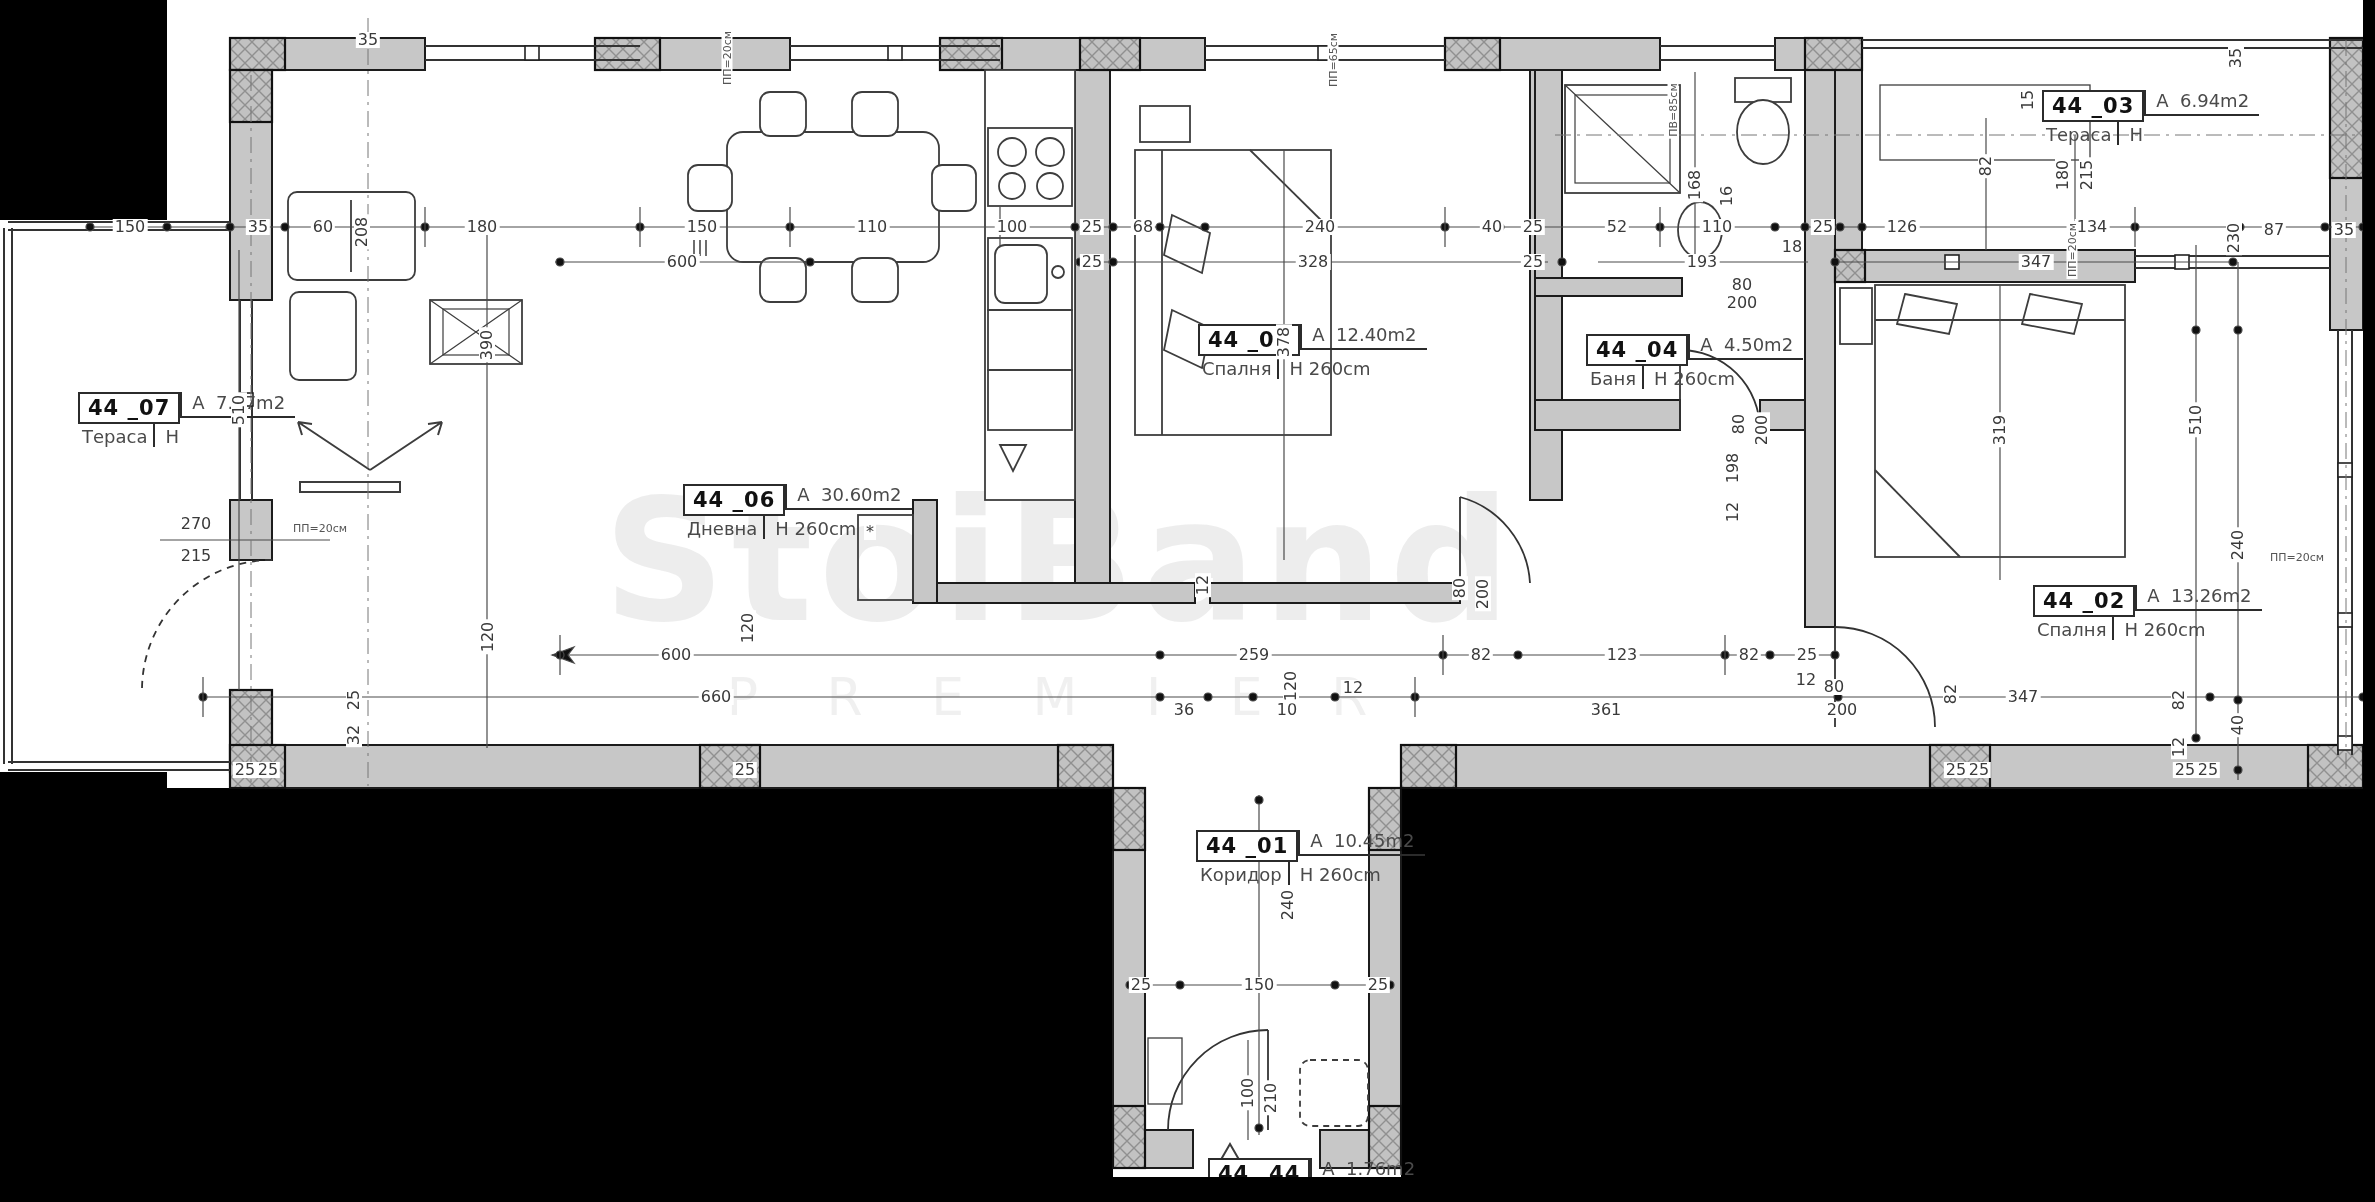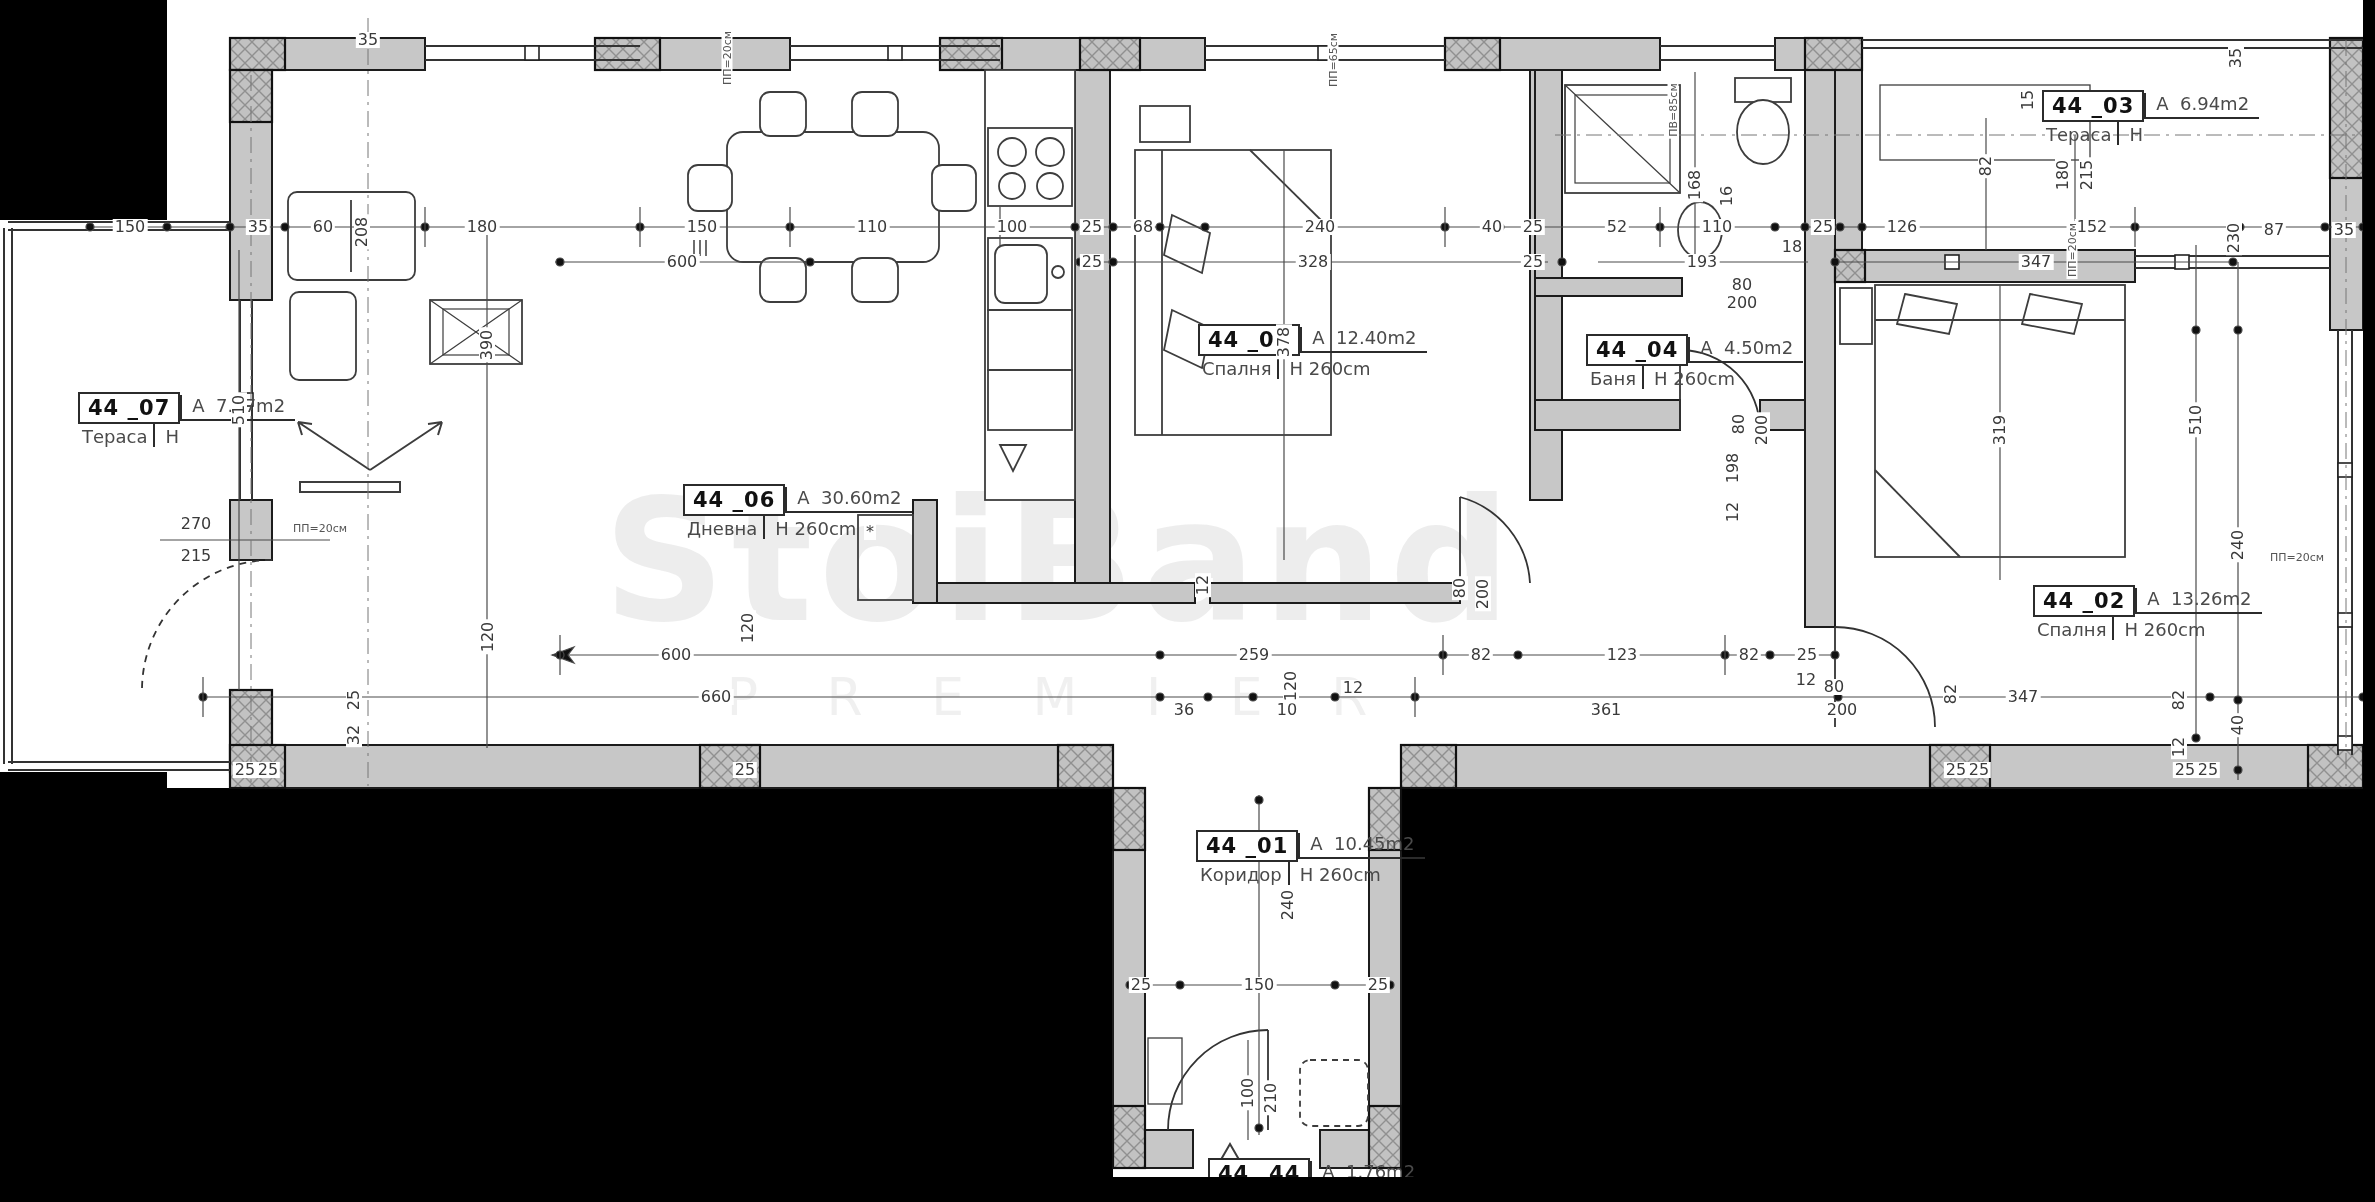--- a/index.html
+++ b/index.html
@@ -6,21 +6,21 @@
   #stage{position:relative;width:2375px;height:1202px;background:#000;overflow:hidden;
          font-family:"DejaVu Sans","Liberation Sans",sans-serif;}
   #plan-svg{position:absolute;left:0;top:0;z-index:1;}
   
   .dim{position:absolute;z-index:20;font-size:16px;color:#3a3a3a;background:#fff;
        padding:0 2px;white-space:nowrap;transform:translate(-50%,-50%);line-height:1;}
   .dim.v{transform:translate(-50%,-50%) rotate(-90deg);}
   .dim.s{font-size:11px;color:#555;}
   
   .room-label{position:absolute;z-index:20;color:#4a4a4a;}
-  .rl-top{display:flex;align-items:center;}
+  .rl-top{display:flex;align-items:flex-start;}
   .rl-box{border:2.5px solid #2b2b2b;background:#fff;padding:1px 8px 1px 8px;
           font-weight:bold;color:#111;font-size:21px;letter-spacing:1px;line-height:1.25;}
   .rl-right{border-bottom:2px solid #2b2b2b;border-left:2px solid #2b2b2b;
             padding:0 10px 3px 10px;font-size:18px;color:#4a4a4a;white-space:nowrap;}
   .rl-bottom{display:flex;font-size:18px;color:#4a4a4a;}
   .rl-name{padding:2px 6px 0 4px;}
   .rl-h{border-left:2px solid #2b2b2b;padding:2px 0 0 10px;white-space:nowrap;}
   #bottom-mask{position:absolute;left:0;top:1177px;width:2375px;height:25px;background:#000;z-index:40;}
   #right-mask{position:absolute;left:2363px;top:0;width:12px;height:1202px;background:#000;z-index:40;}
 </style>
@@ -429,21 +429,21 @@
       <span class="dim" style="left: 1143px; top: 227px;">68</span>
       <span class="dim" style="left: 1320px; top: 227px;">240</span>
       <span class="dim" style="left: 1492px; top: 227px;">40</span>
       <span class="dim" style="left: 1533px; top: 227px;">25</span>
       <span class="dim" style="left: 1617px; top: 227px;">52</span>
       <span class="dim" style="left: 1717px; top: 227px;">110</span>
       <span class="dim v" style="left: 1727px; top: 196px;">16</span>
       <span class="dim" style="left: 1792px; top: 227px; margin-top: 20px;">18</span>
       <span class="dim" style="left: 1823px; top: 227px;">25</span>
       <span class="dim" style="left: 1902px; top: 227px;">126</span>
-      <span class="dim" style="left: 2092px; top: 227px;">152</span>
+      <span class="dim" style="left: 2092px; top: 227px;">134</span>
       <span class="dim v" style="left: 2234px; top: 238px;">230</span>
       <span class="dim" style="left: 2274px; top: 230px;">87</span>
       <span class="dim" style="left: 2344px; top: 230px;">35</span>
       <span class="dim" style="left: 682px; top: 262px;">600</span>
       <span class="dim" style="left: 1092px; top: 262px;">25</span>
       <span class="dim" style="left: 1313px; top: 262px;">328</span>
       <span class="dim" style="left: 1533px; top: 262px;">25</span>
       <span class="dim" style="left: 1702px; top: 262px;">193</span>
       <span class="dim" style="left: 2036px; top: 262px;">347</span>
       <span class="dim v s" style="left: 2072px; top: 250px;">ПП=20см</span>

